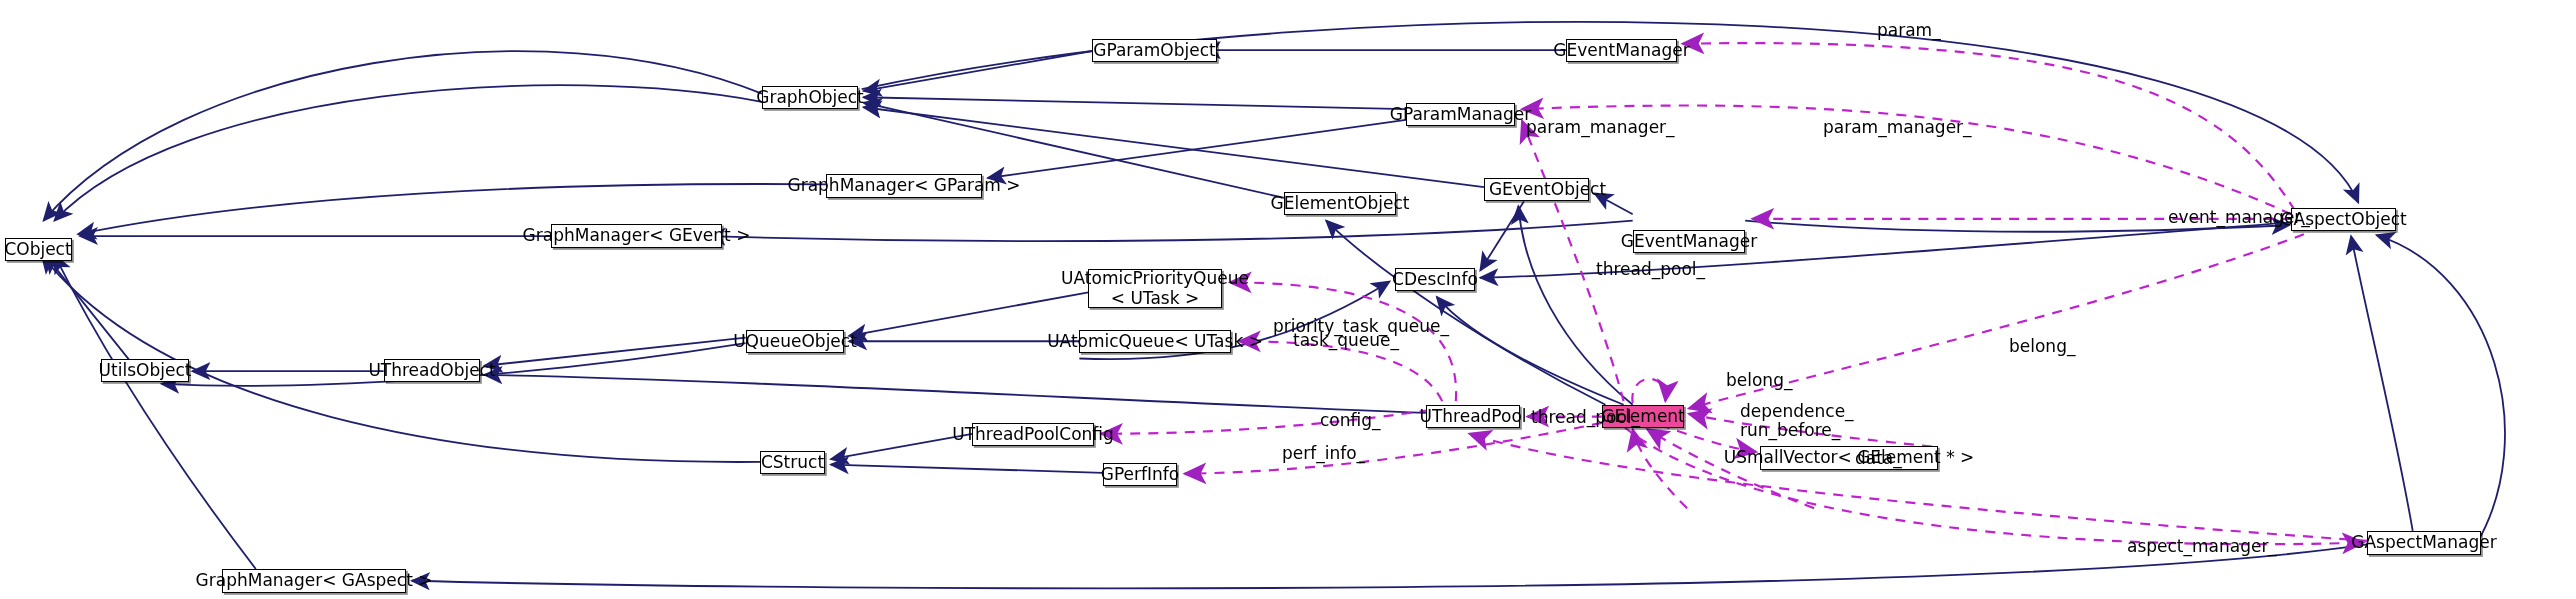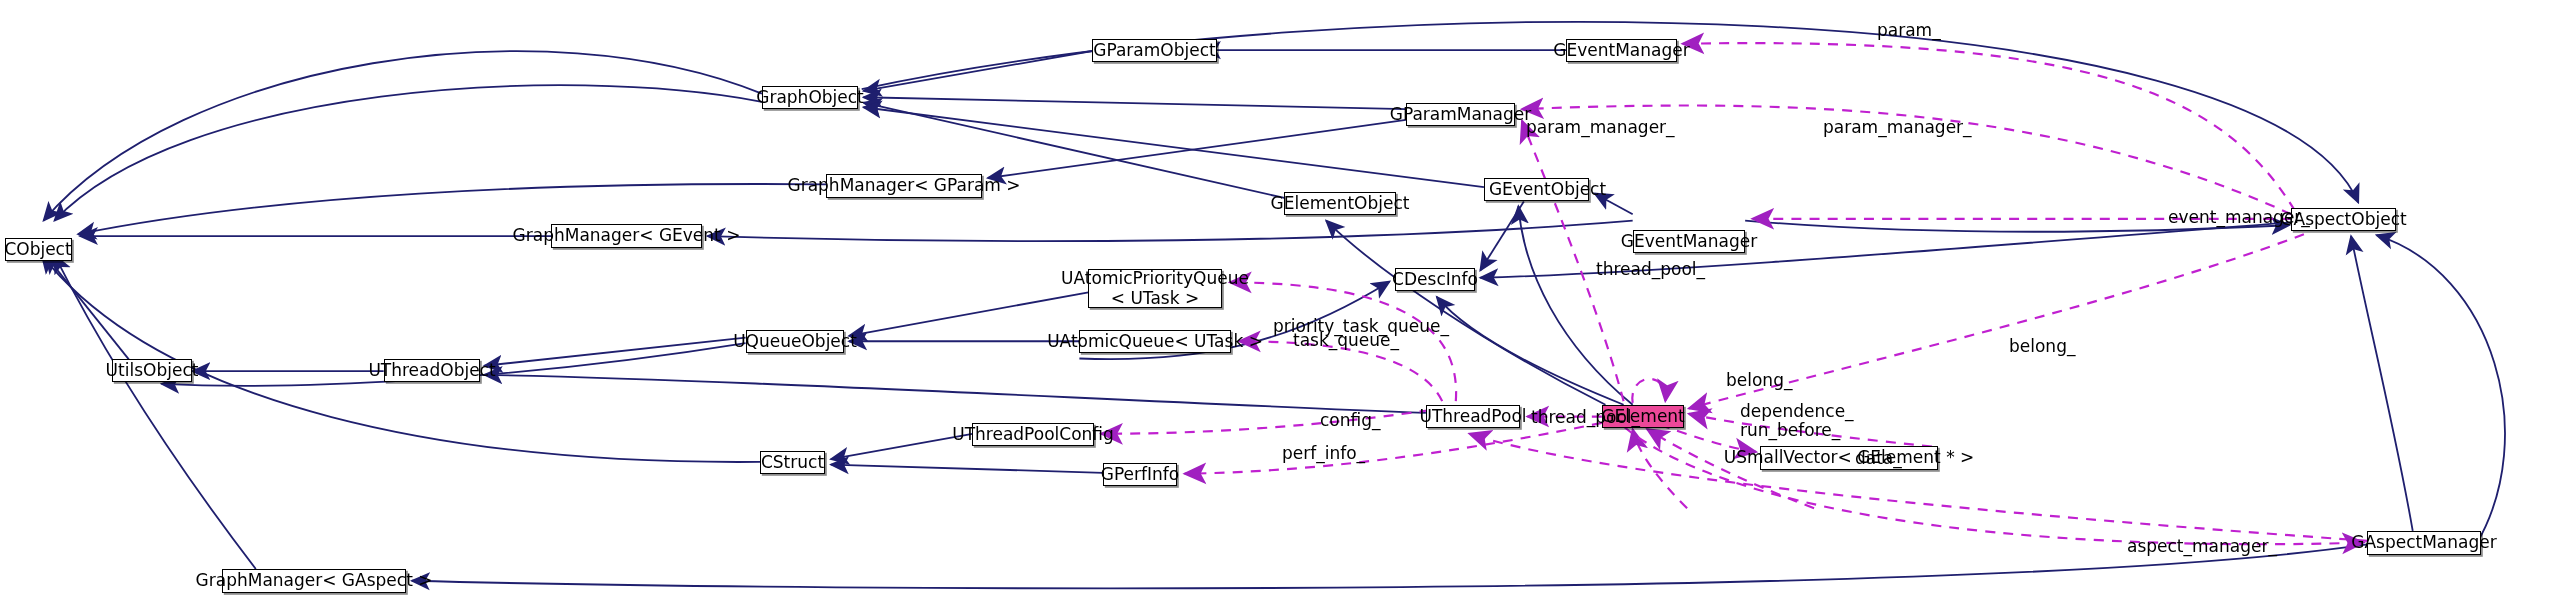--- a/index.html
+++ b/index.html
@@ -130,24 +130,24 @@
 
     <path class="edge-dashed" marker-end="url(#da)" d="M 2000,560 C 1920,530 1860,500 1816,473"></path>
 
     <path class="edge-dashed" marker-end="url(#da)" d="M 1860,560 C 1830,530 1806,500 1800,473"></path>
 
     <path class="edge-dashed" marker-end="url(#da)" d="M 1790,470 C 1900,560 2200,610 2606,598"></path>
   </svg>
 
   <div id="nodes-layer">
       <div class="node" style="left: 4.5px; top: 226px; width: 67px; height: 23px; margin-top: 12px;">CObject</div>
-      <div class="node" style="left: 112px; top: 359px; width: 80px; height: 23px;">UtilsObject</div>
+      <div class="node" style="left: 101px; top: 359px; width: 88px; height: 23px;">UtilsObject</div>
       <div class="node" style="left: 222px; top: 569px; width: 184px; height: 23.6px;">GraphManager&lt; GAspect &gt;</div>
       <div class="node" style="left: 384px; top: 359px; width: 96px; height: 23px;">UThreadObject</div>
-      <div class="node" style="left: 551px; top: 224px; width: 151px; height: 23.6px;">GraphManager&lt; GEvent &gt;</div>
+      <div class="node" style="left: 551px; top: 224px; width: 171px; height: 23.6px;">GraphManager&lt; GEvent &gt;</div>
       <div class="node" style="left: 746px; top: 330px; width: 98px; height: 23px;">UQueueObject</div>
       <div class="node" style="left: 760px; top: 451px; width: 65px; height: 23px;">CStruct</div>
       <div class="node" style="left: 762px; top: 86px; width: 96px; height: 23px;">GraphObject</div>
       <div class="node" style="left: 826px; top: 174px; width: 156px; height: 23.6px;">GraphManager&lt; GParam &gt;</div>
       <div class="node" style="left: 972px; top: 423px; width: 122px; height: 23px;">UThreadPoolConfig</div>
       <div class="node" style="left: 1092px; top: 39px; width: 125px; height: 23px;">GParamObject</div>
       <div class="node" style="left: 1088px; top: 269px; width: 134px; height: 39px;">UAtomicPriorityQueue
 &lt; UTask &gt;</div>
       <div class="node" style="left: 1103px; top: 463px; width: 74px; height: 23px;">GPerfInfo</div>
       <div class="node" style="left: 1079px; top: 330px; width: 152px; height: 23px;">UAtomicQueue&lt; UTask &gt;</div>

